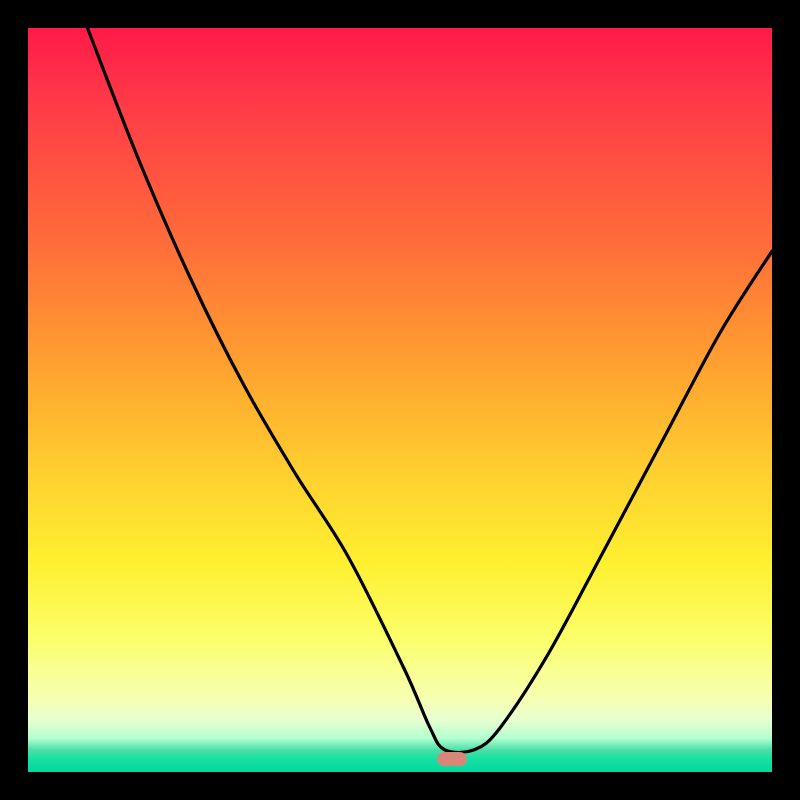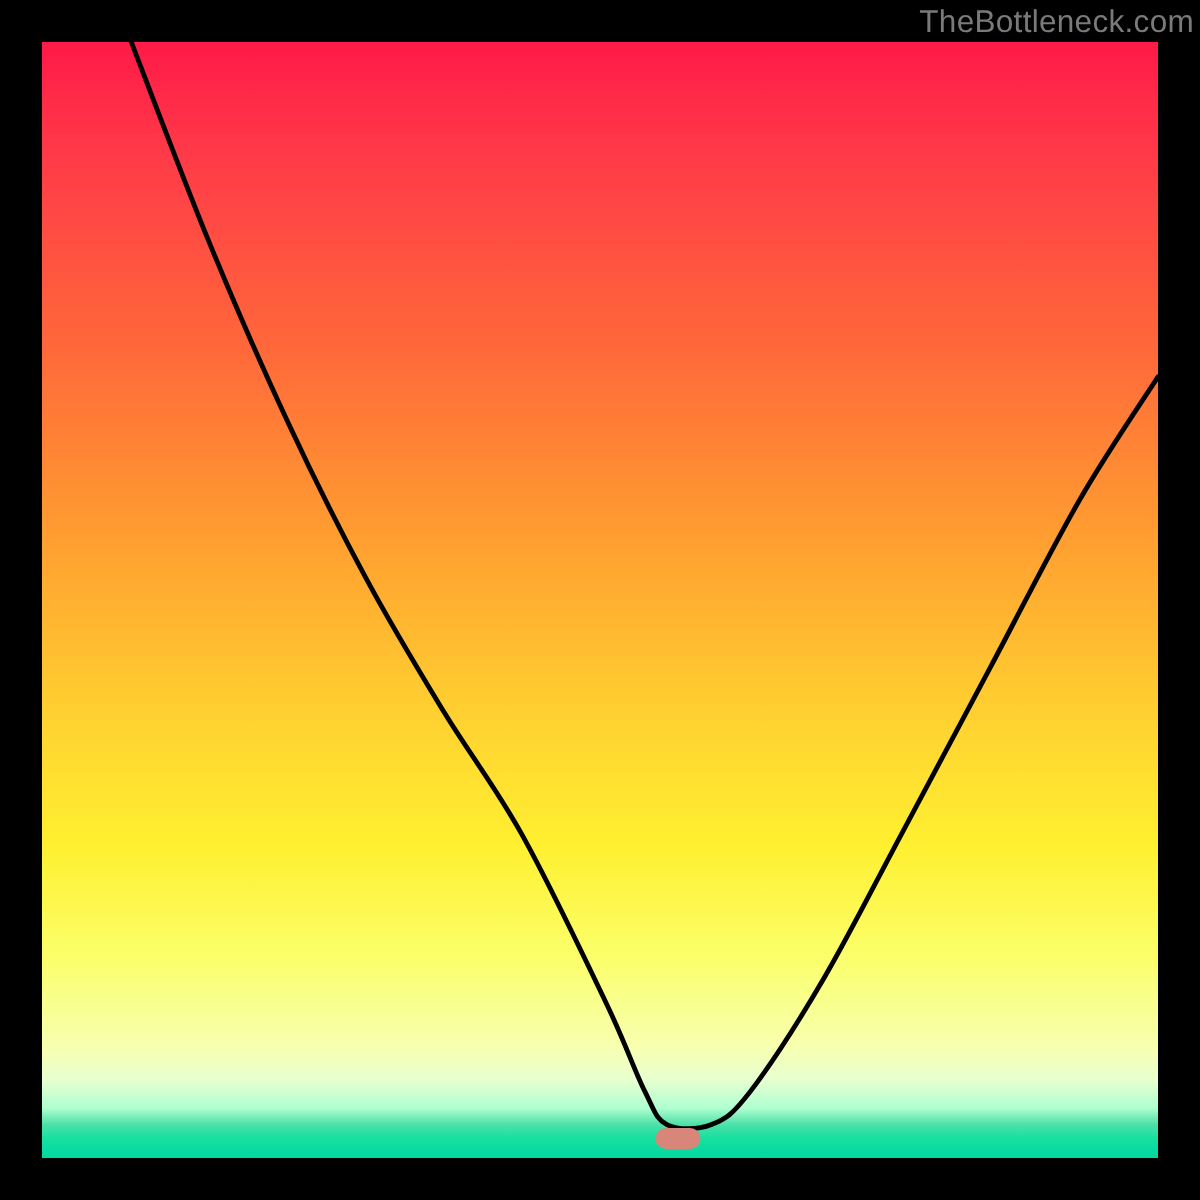--- a/index.html
+++ b/index.html
@@ -78,14 +78,13 @@
 <body>
 
 <div class="frame">
   <div class="plot">
     <div class="gradient"></div>
     <svg class="curve" viewBox="0 0 744 744" preserveAspectRatio="none">
       <path id="curve-path" d="M 59.5 0.0 C 68.2 22.3 94.2 91.8 111.6 133.9 C 129.0 176.1 146.3 215.8 163.7 253.0 C 181.0 290.2 198.4 324.9 215.8 357.1 C 233.1 389.4 250.5 417.9 267.8 446.4 C 285.2 474.9 301.9 496.0 319.9 528.2 C 337.9 560.5 362.1 611.3 375.7 639.8 C 389.4 668.4 394.9 685.7 401.8 699.4 C 408.6 713.0 409.2 718.0 416.6 721.7 C 424.1 725.4 437.1 725.4 446.4 721.7 C 455.7 718.0 460.0 715.5 472.4 699.4 C 484.8 683.2 504.1 653.5 520.8 625.0 C 537.5 596.4 554.3 563.0 572.9 528.2 C 591.5 493.5 612.6 453.8 632.4 416.6 C 652.2 379.4 673.3 337.3 691.9 305.0 C 710.5 272.8 735.3 236.8 744.0 223.2" fill="none" stroke="#000" stroke-width="3.2" stroke-linecap="round" stroke-linejoin="round"></path>
     </svg>
     <div class="marker" id="marker" style="left: 424.08px; top: 730.608px;"></div>
   </div>
-  <div class="watermark">TheBottleneck.com</div>
 </div>
 
 </body></html>

